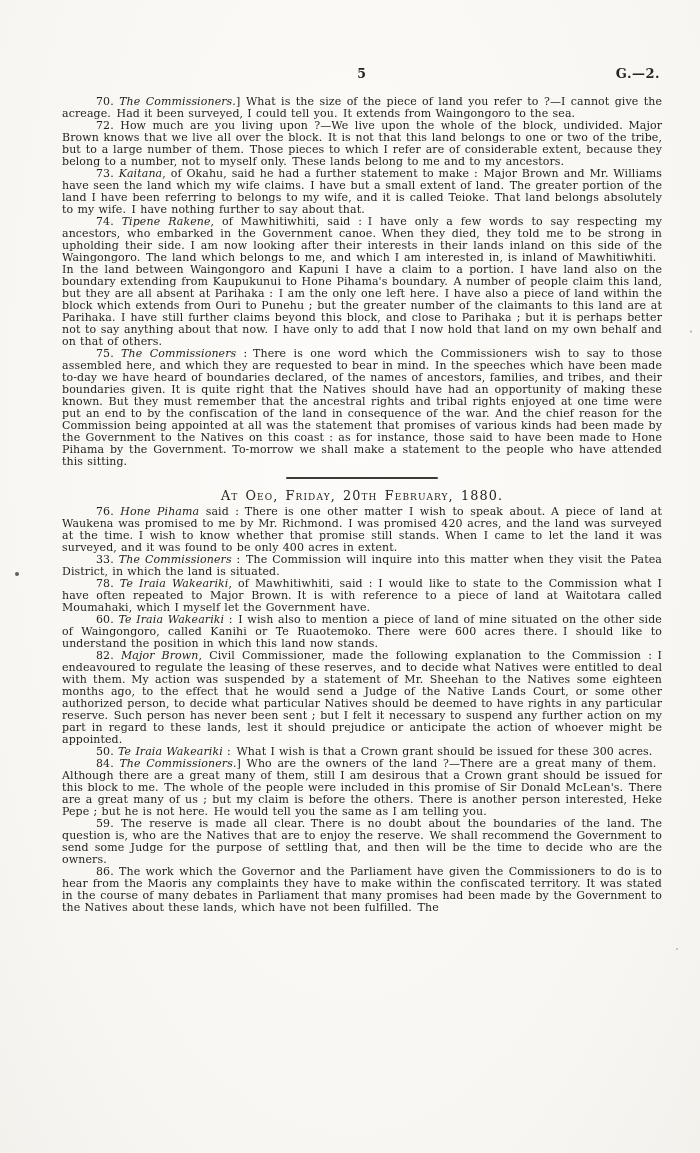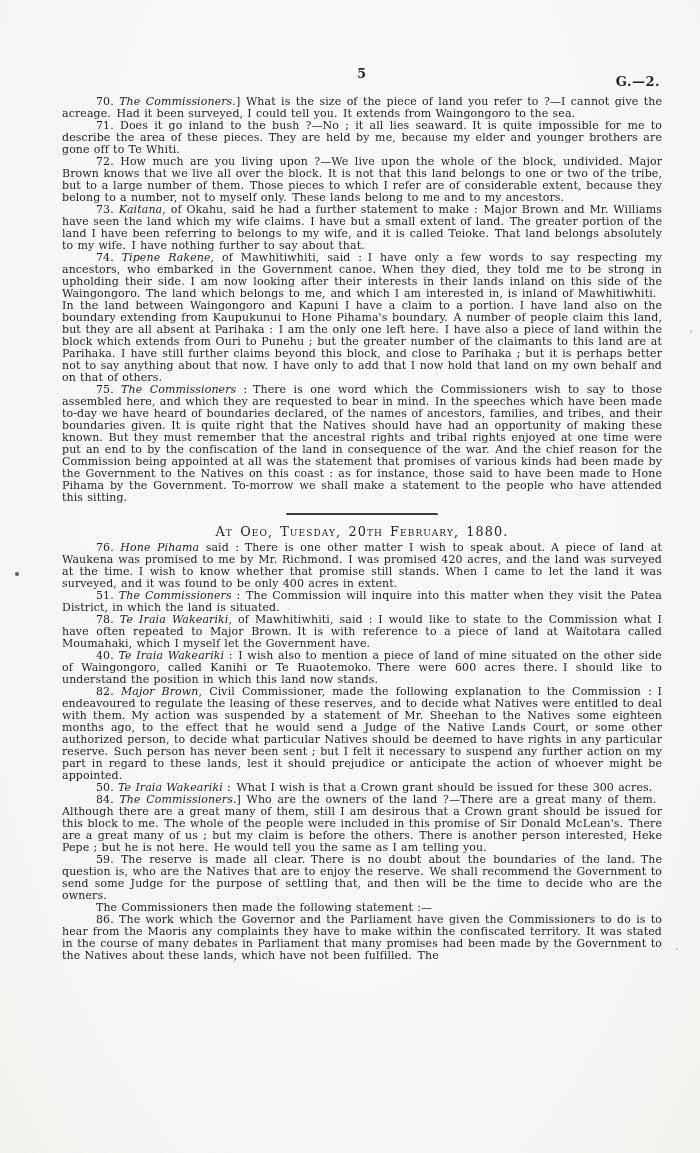--- a/index.html
+++ b/index.html
@@ -33,21 +33,21 @@
     position: absolute;
     left: 50%;
     transform: translateX(-52%);
     font-size: 12.5px;
     font-weight: bold;
     letter-spacing: .5px;
   }
   .doc-ref {
     position: absolute;
     right: 2px;
-    top: 8px;
+    top: 0;
     font-size: 13px;
     font-weight: bold;
     letter-spacing: .5px;
   }
 
   .para {
     margin: 0;
     text-indent: 34px;
     text-align: justify;
     font-size: 11px;
@@ -94,38 +94,36 @@
 
   <div class="content">
 
     <div class="header-row">
       <span class="page-number">5</span>
       <span class="doc-ref">G.—2.</span>
     </div>
 
     <div>
         <p class="para"><span>70. </span><em>The Commissioners.</em><span>] What is the size of the piece of land you refer to ?—I cannot give the acreage. Had it been surveyed, I could tell you. It extends from Waingongoro to the sea.</span></p>
-        <p class="para"><span>71. Does it go inland to the bush ?—No ; it all lies seaward. It is quite impossible for me to describe the area of these pieces. They are held by me, because my elder and younger brothers are gone off to Te Whiti.</span></p>
         <p class="para"><span>72. How much are you living upon ?—We live upon the whole of the block, undivided. Major Brown knows that we live all over the block. It is not that this land belongs to one or two of the tribe, but to a large number of them. Those pieces to which I refer are of considerable extent, because they belong to a number, not to myself only. These lands belong to me and to my ancestors.</span></p>
         <p class="para"><span>73. </span><em>Kaitana</em><span>, of Okahu, said he had a further statement to make : Major Brown and Mr. Williams have seen the land which my wife claims. I have but a small extent of land. The greater portion of the land I have been referring to belongs to my wife, and it is called Teioke. That land belongs absolutely to my wife. I have nothing further to say about that.</span></p>
         <p class="para"><span>74. </span><em>Tipene Rakene</em><span>, of Mawhitiwhiti, said : I have only a few words to say respecting my ancestors, who embarked in the Government canoe. When they died, they told me to be strong in upholding their side. I am now looking after their interests in their lands inland on this side of the Waingongoro. The land which belongs to me, and which I am interested in, is inland of Mawhitiwhiti. In the land between Waingongoro and Kapuni I have a claim to a portion. I have land also on the boundary extending from Kaupukunui to Hone Pihama's boundary. A number of people claim this land, but they are all absent at Parihaka : I am the only one left here. I have also a piece of land within the block which extends from Ouri to Punehu ; but the greater number of the claimants to this land are at Parihaka. I have still further claims beyond this block, and close to Parihaka ; but it is perhaps better not to say anything about that now. I have only to add that I now hold that land on my own behalf and on that of others.</span></p>
         <p class="para"><span>75. </span><em>The Commissioners</em><span> : There is one word which the Commissioners wish to say to those assembled here, and which they are requested to bear in mind. In the speeches which have been made to-day we have heard of boundaries declared, of the names of ancestors, families, and tribes, and their boundaries given. It is quite right that the Natives should have had an opportunity of making these known. But they must remember that the ancestral rights and tribal rights enjoyed at one time were put an end to by the confiscation of the land in consequence of the war. And the chief reason for the Commission being appointed at all was the statement that promises of various kinds had been made by the Government to the Natives on this coast : as for instance, those said to have been made to Hone Pihama by the Government. To-morrow we shall make a statement to the people who have attended this sitting.</span></p>
       </div>
 
     <div class="section-divider"></div>
 
-    <div class="session-heading">At Oeo, Tuesday, 20th February, 1880.</div>
+    <div class="session-heading">At Oeo, Friday, 20th February, 1880.</div>
 
     <div>
         <p class="para"><span>76. </span><em>Hone Pihama</em><span> said : There is one other matter I wish to speak about. A piece of land at Waukena was promised to me by Mr. Richmond. I was promised 420 acres, and the land was surveyed at the time. I wish to know whether that promise still stands. When I came to let the land it was surveyed, and it was found to be only 400 acres in extent.</span></p>
-        <p class="para"><span>51. </span><em>The Commissioners</em><span> : The Commission will inquire into this matter when they visit the Patea District, in which the land is situated.</span></p>
+        <p class="para"><span>33. </span><em>The Commissioners</em><span> : The Commission will inquire into this matter when they visit the Patea District, in which the land is situated.</span></p>
         <p class="para"><span>78. </span><em>Te Iraia Wakeariki</em><span>, of Mawhitiwhiti, said : I would like to state to the Commission what I have often repeated to Major Brown. It is with reference to a piece of land at Waitotara called Moumahaki, which I myself let the Government have.</span></p>
-        <p class="para"><span>40. </span><em>Te Iraia Wakeariki</em><span> : I wish also to mention a piece of land of mine situated on the other side of Waingongoro, called Kanihi or Te Ruaotemoko. There were 600 acres there. I should like to understand the position in which this land now stands.</span></p>
+        <p class="para"><span>60. </span><em>Te Iraia Wakeariki</em><span> : I wish also to mention a piece of land of mine situated on the other side of Waingongoro, called Kanihi or Te Ruaotemoko. There were 600 acres there. I should like to understand the position in which this land now stands.</span></p>
         <p class="para"><span>82. </span><em>Major Brown</em><span>, Civil Commissioner, made the following explanation to the Commission : I endeavoured to regulate the leasing of these reserves, and to decide what Natives were entitled to deal with them. My action was suspended by a statement of Mr. Sheehan to the Natives some eighteen months ago, to the effect that he would send a Judge of the Native Lands Court, or some other authorized person, to decide what particular Natives should be deemed to have rights in any particular reserve. Such person has never been sent ; but I felt it necessary to suspend any further action on my part in regard to these lands, lest it should prejudice or anticipate the action of whoever might be appointed.</span></p>
         <p class="para"><span>50. </span><em>Te Iraia Wakeariki</em><span> : What I wish is that a Crown grant should be issued for these 300 acres.</span></p>
         <p class="para"><span>84. </span><em>The Commissioners.</em><span>] Who are the owners of the land ?—There are a great many of them. Although there are a great many of them, still I am desirous that a Crown grant should be issued for this block to me. The whole of the people were included in this promise of Sir Donald McLean's. There are a great many of us ; but my claim is before the others. There is another person interested, Heke Pepe ; but he is not here. He would tell you the same as I am telling you.</span></p>
         <p class="para"><span>59. The reserve is made all clear. There is no doubt about the boundaries of the land. The question is, who are the Natives that are to enjoy the reserve. We shall recommend the Government to send some Judge for the purpose of settling that, and then will be the time to decide who are the owners.</span></p>
-        <p class="para"><span>The Commissioners then made the following statement :—</span></p>
         <p class="para"><span>86. The work which the Governor and the Parliament have given the Commissioners to do is to hear from the Maoris any complaints they have to make within the confiscated territory. It was stated in the course of many debates in Parliament that many promises had been made by the Government to the Natives about these lands, which have not been fulfilled. The</span></p>
       </div>
 
   </div>
 </div>
 
 </body></html>

